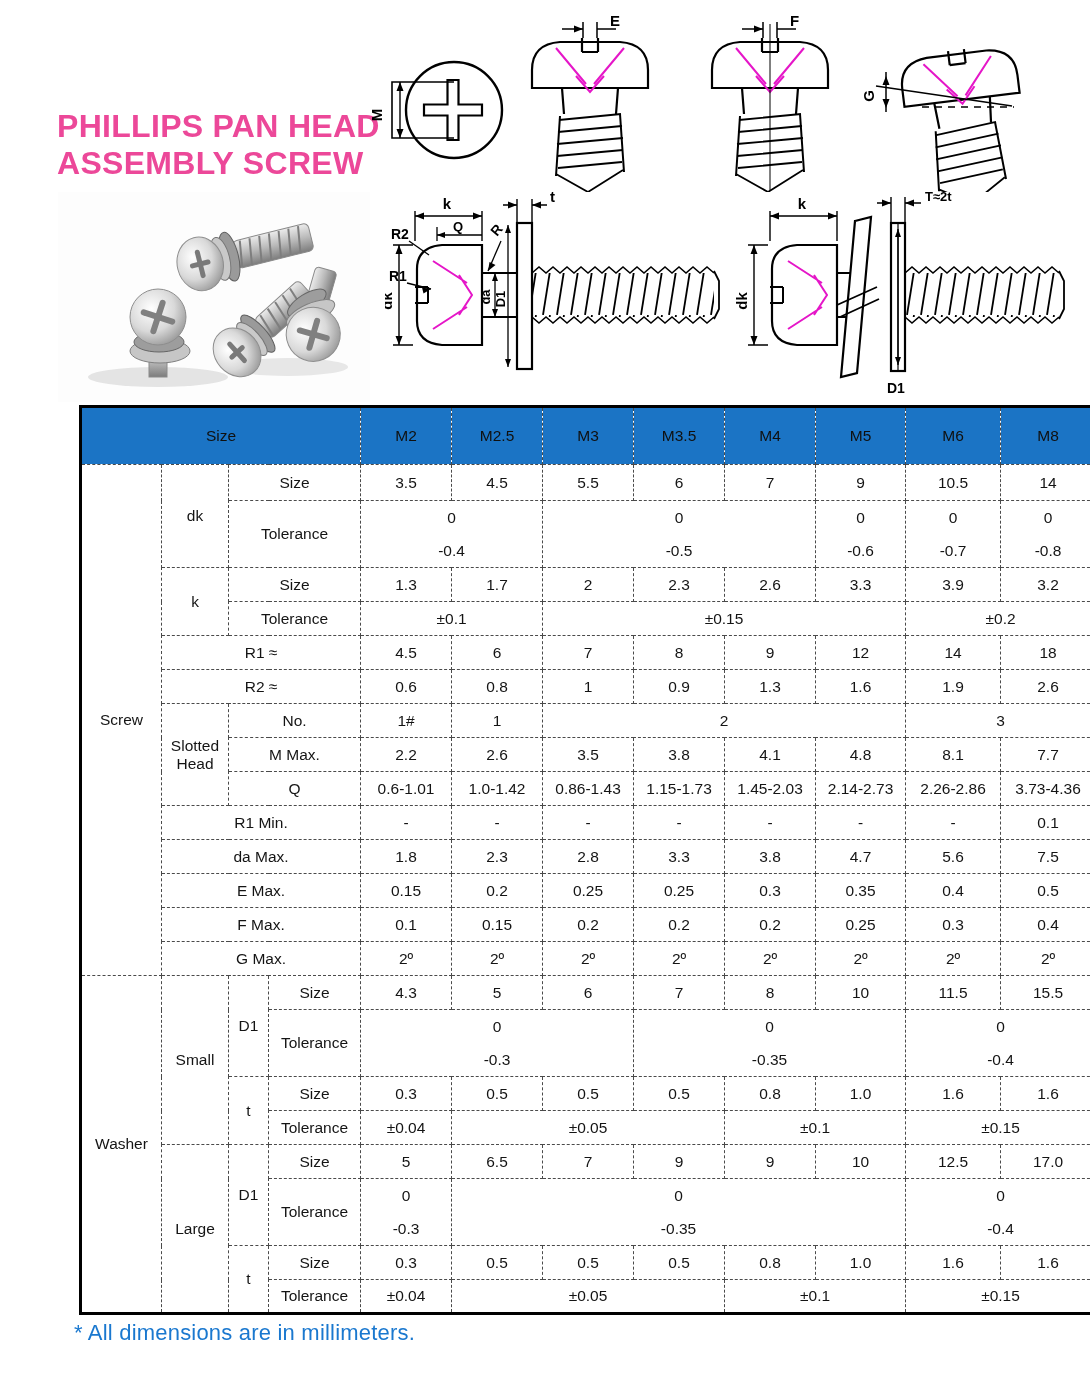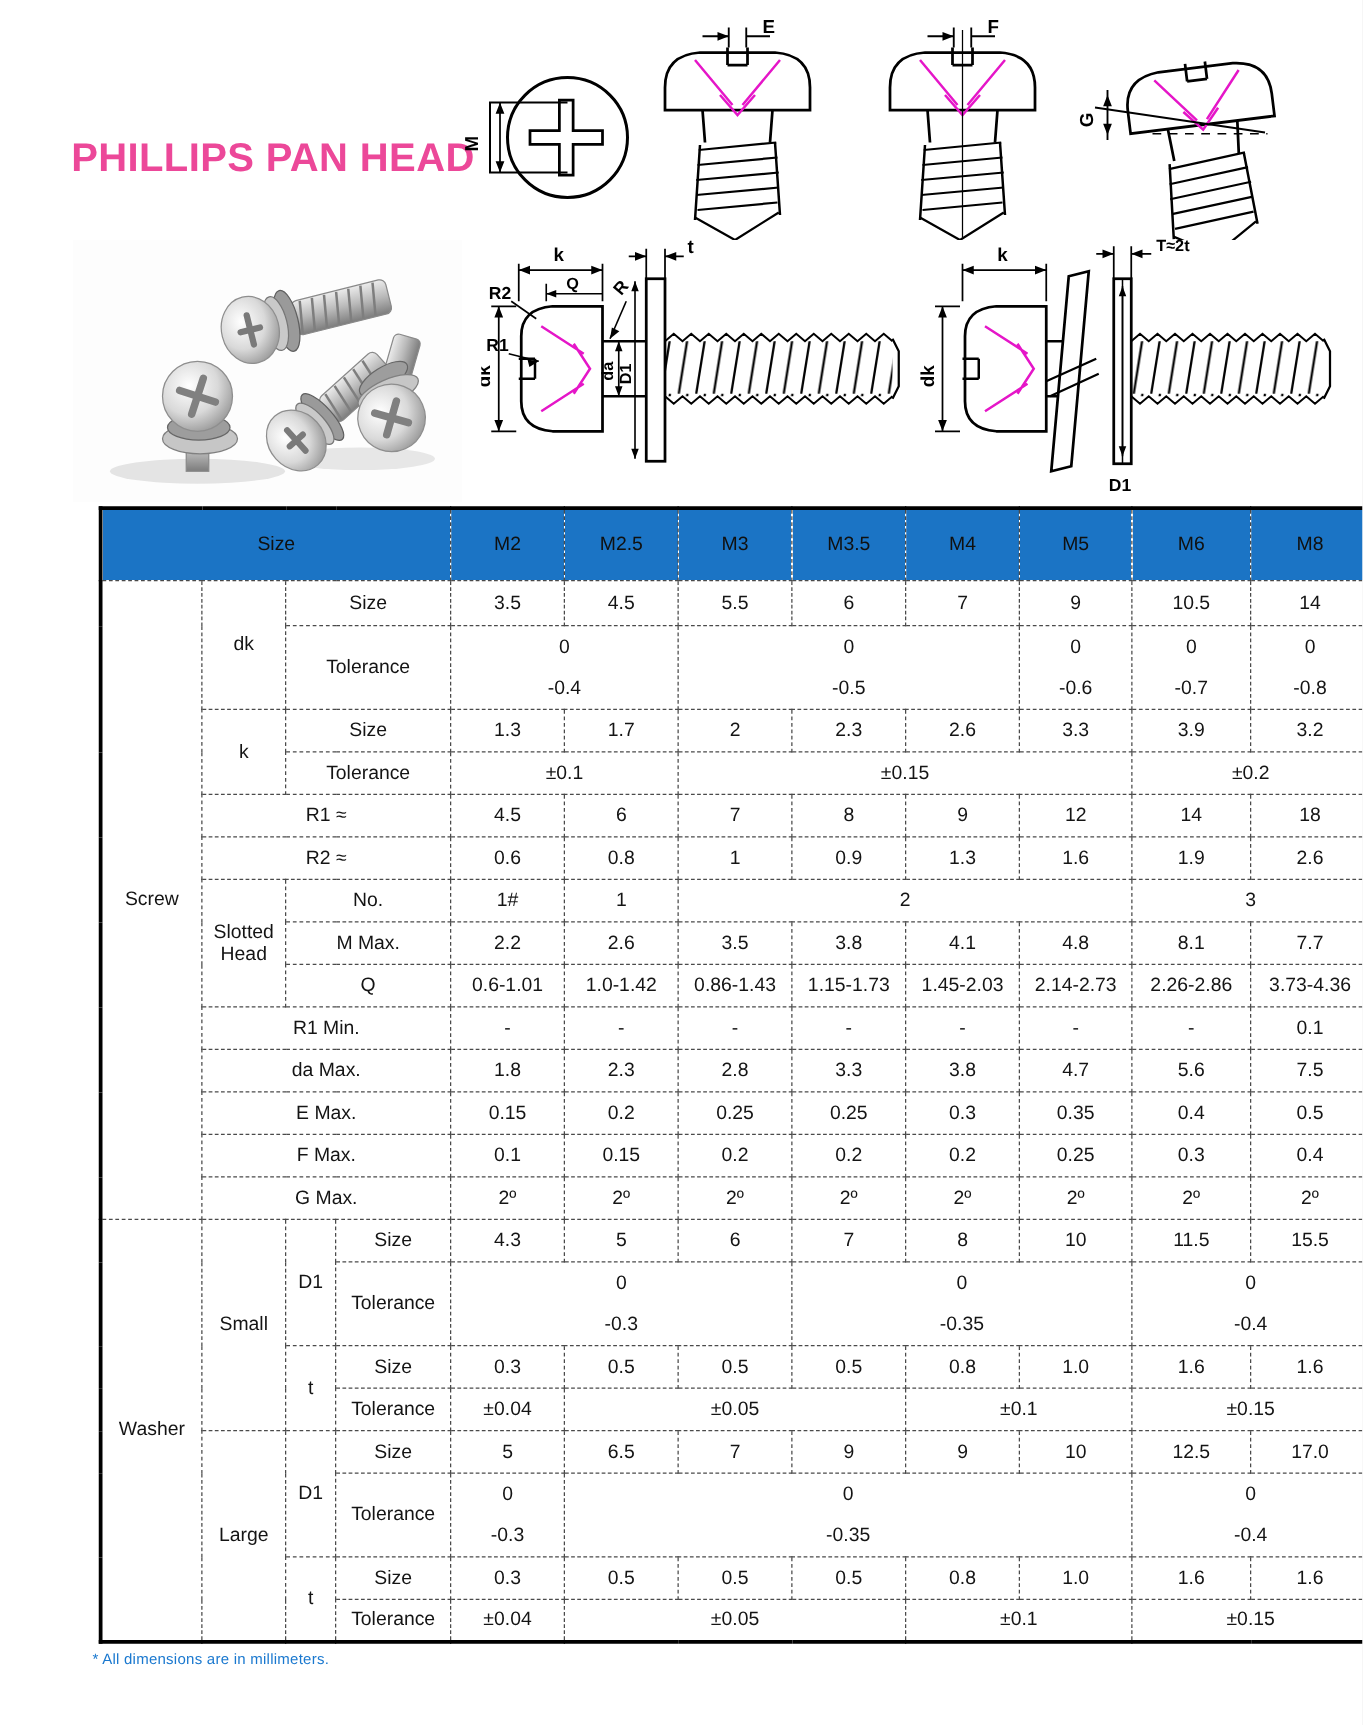--- a/index.html
+++ b/index.html
@@ -17,31 +17,32 @@
   table.spec td, table.spec th { border:1px dashed #4a4a4a; text-align:center; vertical-align:middle; padding:0 2px; font-size:15.5px; color:#141414; background:#fff; font-weight:400; overflow:hidden; }
   table.spec th { background:#1b74c5; color:#10100f; font-weight:400; }
   tr.rh  { height:58px; }
   tr.rs  { height:34px; }
   tr.rs1 { height:36px; }
   tr.rt  { height:66px; }
   td.g   { font-size:16px; }
   td.stack { padding:0; }
   td.stack div { height:33px; display:flex; align-items:center; justify-content:center; }
 
-  .note { position:absolute; left:74px; top:1320px; font-size:12px; color:#1a78cf; letter-spacing:0.2px; }
+  .note { position:absolute; left:74px; top:1320px; font-size:22px; color:#1a78cf; letter-spacing:0.2px; }
 
   svg text { font-family:"Liberation Sans", sans-serif; }
 </style>
 </head>
 <body>
 
 <div class="page">
 
   <div class="title">
     <div>PHILLIPS PAN HEAD</div>
+    <div>ASSEMBLY SCREW</div>
   </div>
 
   <div class="photo-wrap">
     <svg width="312" height="210" viewBox="0 0 312 210">
       <defs>
         <radialGradient id="gHead" cx="38%" cy="35%" r="75%">
           <stop offset="0%" stop-color="#ffffff"></stop>
             <stop offset="55%" stop-color="#d9d9d9"></stop>
             <stop offset="100%" stop-color="#8f8f8f"></stop>
         </radialGradient>

